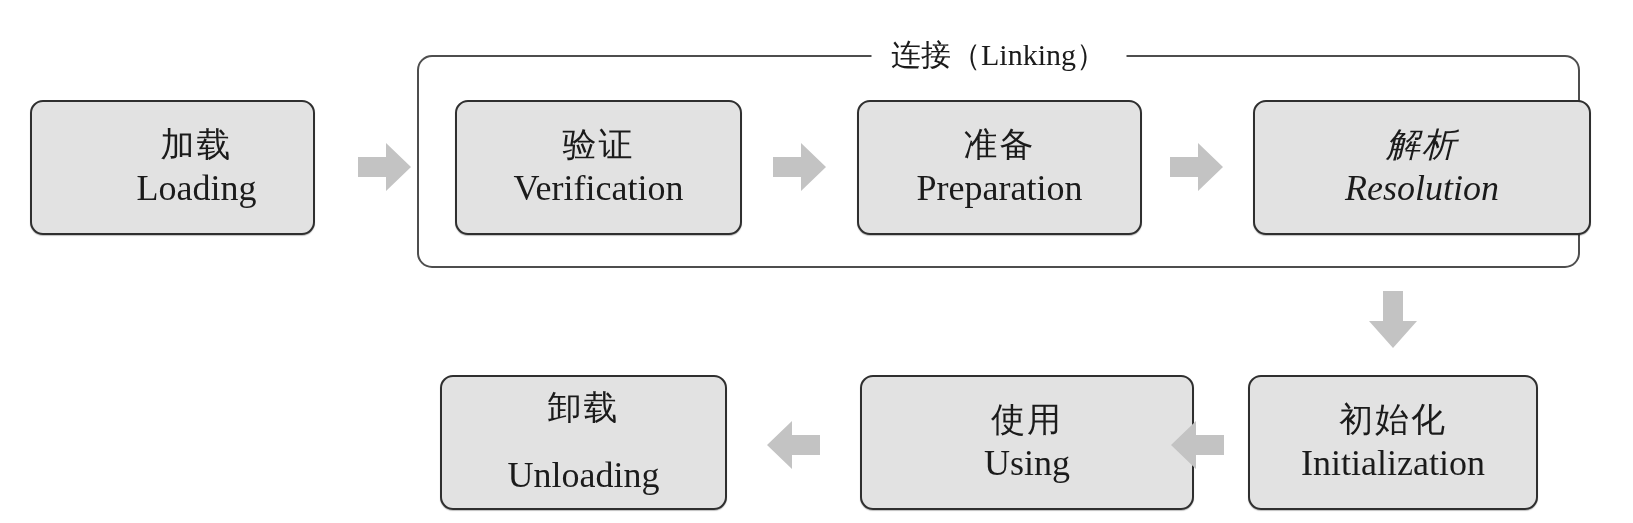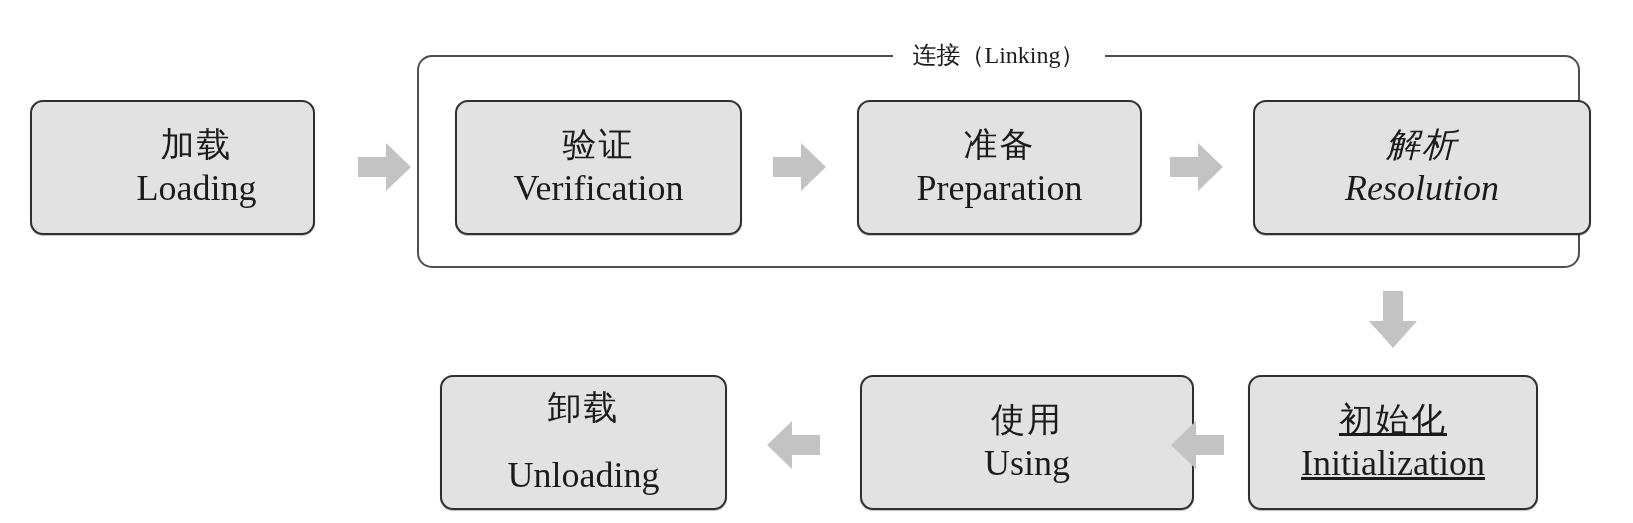--- a/index.html
+++ b/index.html
@@ -48,38 +48,38 @@
   }
 
   
   #box-loading        { left: 30px;   top: 100px; width: 285px; padding-left: 48px; }
   #box-verification   { left: 455px;  top: 100px; width: 287px; }
   #box-preparation    { left: 857px;  top: 100px; width: 285px; }
   #box-resolution     { left: 1253px; top: 100px; width: 338px; font-style: italic; }
   
   #box-unloading      { left: 440px;  top: 375px; width: 287px; gap: 24px; }
   #box-using          { left: 860px;  top: 375px; width: 334px; }
-  #box-initialization { left: 1248px; top: 375px; width: 290px; text-decoration: underline; }
+  #box-initialization { left: 1248px; top: 375px; width: 290px; }
 
   
   .linking-frame {
     position: absolute;
     left: 417px; top: 55px;
     width: 1163px; height: 213px;
     border: 2px solid var(--frame-border, #4e4e4e);
     border-radius: 15px;
     box-sizing: border-box;
   }
   .linking-label {
     position: absolute;
     left: 50%; top: -2px;
     transform: translate(-50%, -50%);
     background: var(--page-bg, #ffffff);
     padding: 0 20px;
-    font-size: 24px;
+    font-size: 30px;
     white-space: nowrap;
     color: var(--text, #1b1b1b);
   }
 
   
   .arrow {
     position: absolute;
     width: 54px; height: 52px;
     color: var(--arrow, #c3c3c3);
   }

